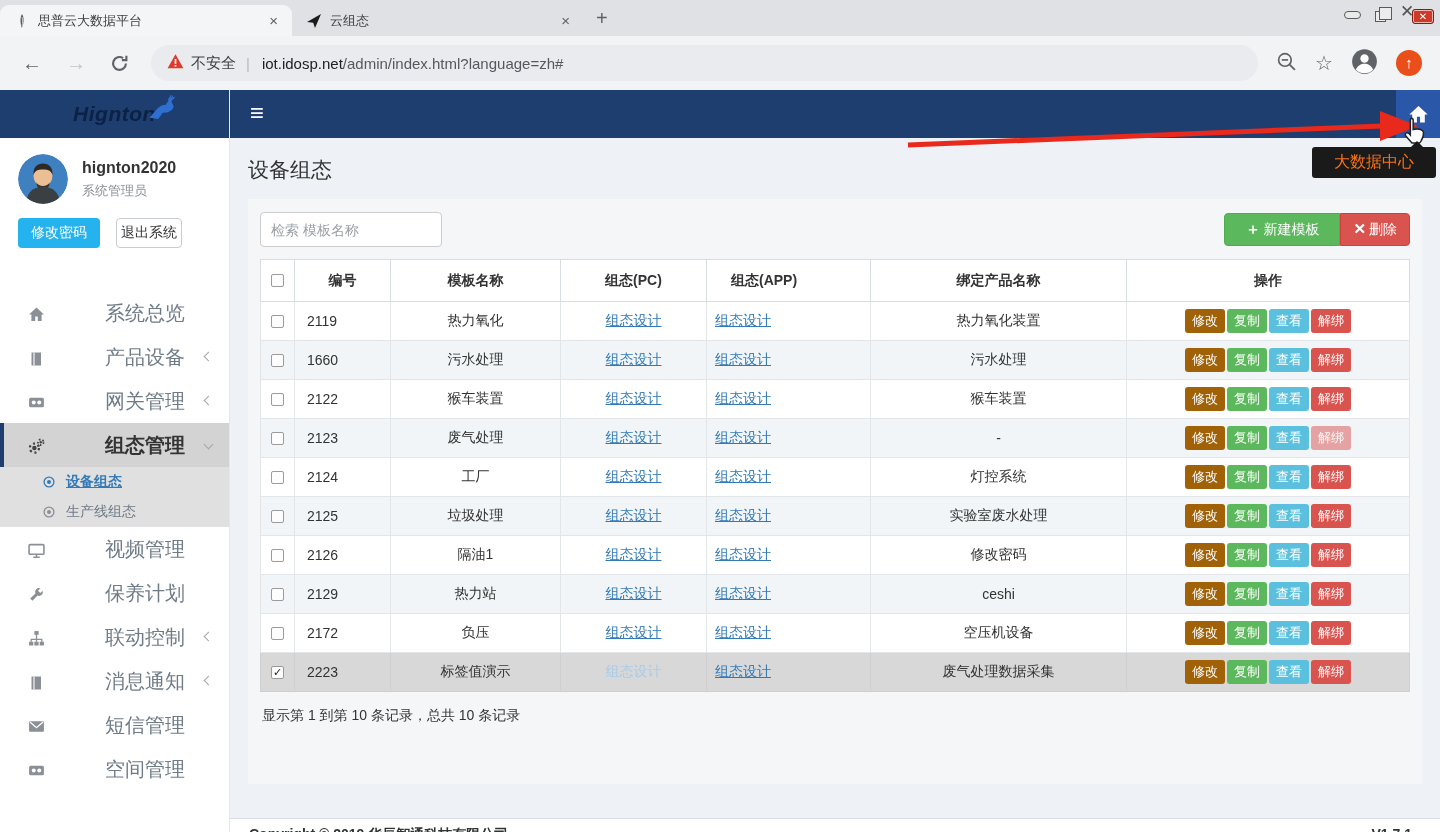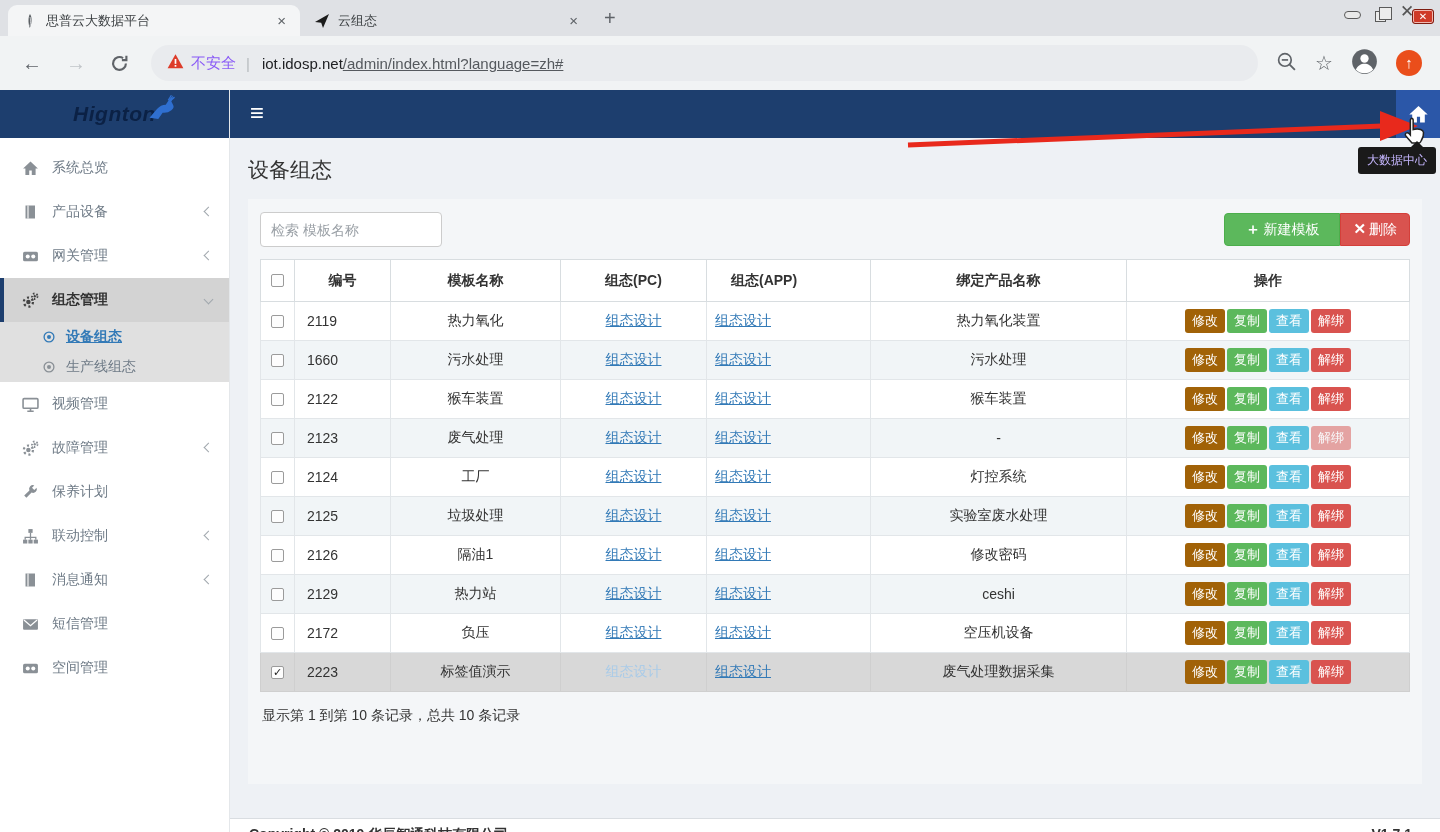--- a/index.html
+++ b/index.html
@@ -18,64 +18,64 @@
   .wc-min{width:17px;height:8px;border:1.6px solid #5a5a5a;border-radius:4px;background:#e9e9e9;}
   .wc-rest{width:11px;height:11px;border:1.6px solid #5a5a5a;background:#ececec;position:relative;margin-top:3px;}
   .wc-rest::before{content:'';position:absolute;top:-5px;left:3px;width:11px;height:11px;border:1.6px solid #5a5a5a;background:#ececec;}
   .wc-close{position:relative;width:34px;height:24px;}
   .wc-x{position:absolute;left:0;top:-2px;color:#555;font-size:17px;font-weight:bold;}
   .wc-red{position:absolute;right:0;top:6px;width:22px;height:15px;background:#cf3a28;border:1px solid #7e1d11;border-radius:3px;color:#fff;font-size:10px;font-weight:bold;text-align:center;line-height:13px;box-shadow:0 0 0 1px #f0b9b2 inset;}
   .toolbar{height:54px;background:#f1f3f4;display:flex;align-items:center;padding:0 10px;}
   .nav-ic{font-size:20px;color:#5f6368;margin:0 12px;cursor:pointer;}
   .nav-ic.fwd{color:#c0c4c8;}
   .urlpill{flex:1;height:36px;background:#e9ebee;border-radius:18px;display:flex;align-items:center;padding:0 16px;margin:0 10px;}
-  .warn-txt{color:#8b5cf6;font-size:15px;margin:0 10px 0 7px;}
+  .warn-txt{color:#404040;font-size:15px;margin:0 10px 0 7px;}
   .url-sep{color:#b6babe;margin-right:12px;font-size:15px;}
   .url-domain{color:#202124;font-size:15px;}
-  .url-path{color:#55595e;font-size:15px;text-decoration:underline;}
+  .url-path{color:#55595e;font-size:15px;}
   .tb-right{display:flex;align-items:center;gap:18px;margin:0 8px;}
   .star{font-size:20px;color:#5f6368;}
   .upd{width:26px;height:26px;border-radius:50%;background:#ea4e1b;color:#fff;text-align:center;line-height:26px;font-size:15px;font-weight:bold;}
 
   
   .app{position:absolute;top:90px;left:0;right:0;bottom:0;display:flex;justify-content:space-between;}
   .sidebar{width:230px;background:#fff;flex:0 0 230px;overflow:hidden;border-right:1px solid #e4e7ea;}
   .side-logo{height:48px;background:#1d3e6e;display:flex;align-items:center;justify-content:center;position:relative;}
   .logo-text{font-size:21px;font-weight:bold;font-style:italic;color:#0b2145;letter-spacing:.5px;}
   .logo-deer{position:absolute;right:52px;top:4px;}
   .user-panel{height:145px;padding:16px 18px 0;background:#fff;}
   .user-row{display:flex;align-items:center;margin-bottom:14px;}
   .u-avatar{width:50px;height:50px;border-radius:50%;overflow:hidden;flex:0 0 50px;}
   .u-meta{margin-left:14px;}
   .u-name{font-size:16px;font-weight:bold;color:#333;}
   .u-role{font-size:13px;color:#8a9096;margin-top:5px;}
   .u-btns{display:flex;gap:16px;}
   .btn-pwd{width:82px;height:30px;background:#25b3f0;color:#fff;border:none;border-radius:4px;font-size:14px;cursor:pointer;}
   .btn-out{width:66px;height:30px;background:#fff;color:#333;border:1px solid #c8cdd1;border-radius:4px;font-size:14px;cursor:pointer;}
   .menu{margin-top:8px;}
-  .m-item{height:44px;display:flex;align-items:center;padding-left:22px;font-size:14px;color:#6f7b87;position:relative;cursor:pointer;}
+  .m-item{height:44px;display:flex;align-items:center;padding-left:28px;font-size:20px;color:#6f7b87;position:relative;cursor:pointer;gap:47px;}
   .m-item .m-ic{width:17px;height:17px;margin-right:13px;color:#8a9096;}
   .m-item.active{background:#d3d3d3;color:#333;font-weight:bold;}
   .m-item.active .m-ic{color:#444;}
   .m-item.active::before{content:'';position:absolute;left:0;top:0;bottom:0;width:4px;background:#1d3e6e;}
   .chv{position:absolute;right:17px;top:calc(50% - 4px);width:7px;height:7px;border-left:1.6px solid #a0a7ad;border-bottom:1.6px solid #a0a7ad;}
   .chv.left{transform:rotate(45deg);}
   .chv.down{transform:rotate(-45deg);}
   .submenu{background:#e0e0e0;}
   .s-item{height:30px;display:flex;align-items:center;padding-left:42px;font-size:14px;color:#6f7b87;cursor:pointer;}
   .s-item .m-ic{width:14px;height:14px;margin-right:10px;color:#8a9096;}
   .s-item.active{color:#337ab7;font-weight:bold;}
   .s-item.active span{text-decoration:underline;}
   .s-item.active .m-ic{color:#337ab7;}
 
   .main{flex:1;position:relative;background:#eef1f5;overflow:hidden;}
   .navbar{height:48px;background:#1d3e6e;position:relative;}
   .burger{position:absolute;left:20px;top:9px;color:#fff;font-size:24px;font-weight:bold;cursor:pointer;}
   .home-btn{position:absolute;right:0;top:0;width:44px;height:48px;background:#2b57a8;display:flex;align-items:center;justify-content:center;cursor:pointer;}
-  .tooltip{position:absolute;right:4px;top:57px;background:#1a1a1a;color:#c4b5fd;font-size:12px;padding:5px 9px;border-radius:3px;z-index:70;white-space:nowrap;}
+  .tooltip{position:absolute;right:4px;top:57px;background:#1a1a1a;color:#f97316;font-size:16px;padding:5px 22px;border-radius:3px;z-index:70;white-space:nowrap;}
   .tooltip::before{content:'';position:absolute;top:-6px;right:13px;border:6px solid transparent;border-top:none;border-bottom:6px solid #1a1a1a;}
   .annot{position:absolute;left:0;top:0;width:1210px;height:90px;pointer-events:none;z-index:60;}
   .hand{position:absolute;right:12px;top:26px;z-index:65;pointer-events:none;}
 
   .content{padding:12px 18px 0;}
   .page-title{font-size:21px;color:#333;margin:6px 0 15px;}
   .panel{background:#f4f6f8;padding:13px 12px 10px;min-height:585px;}
   .tbl-toolbar{display:flex;justify-content:space-between;align-items:center;margin-bottom:12px;}
   .search-inp{width:182px;height:35px;border:1px solid #ccc;border-radius:4px;padding:0 10px;font-size:14px;color:#333;background:#fff;}
   .search-inp::placeholder{color:#9aa0a6;}
@@ -103,21 +103,21 @@
   .op-unbind{background:#d9534f;}
   .op.dis{opacity:.5;}
   .summary{font-size:14px;color:#333;margin:15px 2px 6px;}
 
   .site-footer{position:absolute;left:0;right:0;top:728px;height:40px;background:#fff;border-top:1px solid #d9dde1;display:flex;justify-content:space-between;padding:7px 28px 0 19px;font-size:14px;color:#333;font-weight:bold;}
 </style>
 </head>
 <body>
 
 <div class="tabstrip">
-  <div class="tab active" style="margin-left:8px;">
+  <div class="tab active" style="margin-left:0;">
     <span class="favicon">
       <svg viewBox="0 0 16 16" width="16" height="16">
           <path d="M8 1c2 3 2.3 8-.2 14C6 10 6 4 8 1z" fill="#5a5f63"></path>
           <path d="M8 4c.8 2 .8 6 0 9" stroke="#dfe1e5" stroke-width=".8" fill="none"></path>
         </svg>
     </span>
     <span class="tab-title">思普云大数据平台</span>
     <span class="tab-close">×</span>
   </div>
   <div class="tab">
@@ -187,20 +187,41 @@
   <aside class="sidebar">
     <div class="side-logo">
       <span class="logo-text">Hignton</span>
       <span class="logo-deer">
         <svg viewBox="0 0 24 20" width="30" height="25">
             <path d="M2 19l6-7q3-3.5 7-3.5L18 4l3-3-1.5 5L21 9q1 2-1.5 4-3 2.5-7 2L9 20z" fill="#2f6fd0"></path>
             <path d="M17 5l2.5-4M18.5 5.5L22 2.5" stroke="#2f6fd0" stroke-width="1.1" fill="none"></path>
           </svg>
       </span>
     </div>
+    <div class="user-panel">
+      <div class="user-row">
+        <span class="u-avatar">
+          <svg viewBox="0 0 50 50" width="50" height="50">
+              <circle cx="25" cy="25" r="25" fill="#3e80c0"></circle>
+              <ellipse cx="25" cy="22" rx="9.5" ry="10.5" fill="#ecbe94"></ellipse>
+              <path d="M15.5 21c-.5-8 4-11.5 9.5-11.5S35 13 34.5 21c-1.5-4.5-4.5-5.5-9.5-5.5s-8 1-9.5 5.5z" fill="#2d2926"></path>
+              <path d="M18.5 28.5c2 4.5 11 4.5 13 0 0 0 .5 7-6.5 7s-6.5-7-6.5-7z" fill="#3a332e"></path>
+              <path d="M9 44c2.5-8.5 9-11 16-11s13.5 2.5 16 11a25 25 0 0 1-32 0z" fill="#3a3f44"></path>
+            </svg>
+        </span>
+        <span class="u-meta">
+          <div class="u-name">hignton2020</div>
+          <div class="u-role">系统管理员</div>
+        </span>
+      </div>
+      <div class="u-btns">
+        <button class="btn-pwd">修改密码</button>
+        <button class="btn-out">退出系统</button>
+      </div>
+    </div>
     <nav class="menu" id="menu">
         <div class="m-item">
           <span class="m-ic"><svg viewBox="0 0 16 16" width="17" height="17">
               <path d="M8 1.5L1 8h2.2v6h3.6v-4.2h2.4V14h3.6V8H15z" fill="currentColor"></path>
             </svg></span>
           <span>系统总览</span>
         </div>
         <div class="m-item">
           <span class="m-ic"><svg viewBox="0 0 16 16" width="16" height="16">
               <path d="M3.5 1.5h9.5v13H3.5z" fill="currentColor"></path>
@@ -245,30 +266,20 @@
           </div>
         </div>
         <div class="m-item">
           <span class="m-ic"><svg viewBox="0 0 16 16" width="17" height="17">
               <rect x="1" y="2.5" width="14" height="9" rx="1" fill="none" stroke="currentColor" stroke-width="1.5"></rect>
               <path d="M5 14.3h6M8 11.5v2.8" stroke="currentColor" stroke-width="1.5"></path>
             </svg></span>
           <span>视频管理</span>
         </div>
         <div class="m-item">
-          <span class="m-ic"><svg viewBox="0 0 16 16" width="17" height="17">
-              <circle cx="6" cy="9.5" r="4.3" fill="none" stroke="currentColor" stroke-width="2.1" stroke-dasharray="2 2.6"></circle>
-              <circle cx="6" cy="9.5" r="2.1" fill="currentColor"></circle>
-              <circle cx="12" cy="4" r="2.6" fill="none" stroke="currentColor" stroke-width="1.7" stroke-dasharray="1.5 1.9"></circle>
-              <circle cx="12" cy="4" r="1.1" fill="currentColor"></circle>
-            </svg></span>
-          <span>故障管理</span>
-          <span class="chv left"></span>
-        </div>
-        <div class="m-item">
           <span class="m-ic"><svg viewBox="0 0 16 16" width="16" height="16">
               <path d="M14.6 3.7a3.8 3.8 0 0 1-5 4.9L4.4 13.8 2.2 11.6l5.2-5.2a3.8 3.8 0 0 1 4.9-5L10 3.7l2.3 2.3z" fill="currentColor"></path>
             </svg></span>
           <span>保养计划</span>
         </div>
         <div class="m-item">
           <span class="m-ic"><svg viewBox="0 0 16 16" width="17" height="17">
               <rect x="6" y="1" width="4" height="3.6" fill="currentColor"></rect>
               <rect x="1" y="11" width="4" height="3.6" fill="currentColor"></rect>
               <rect x="6" y="11" width="4" height="3.6" fill="currentColor"></rect>

